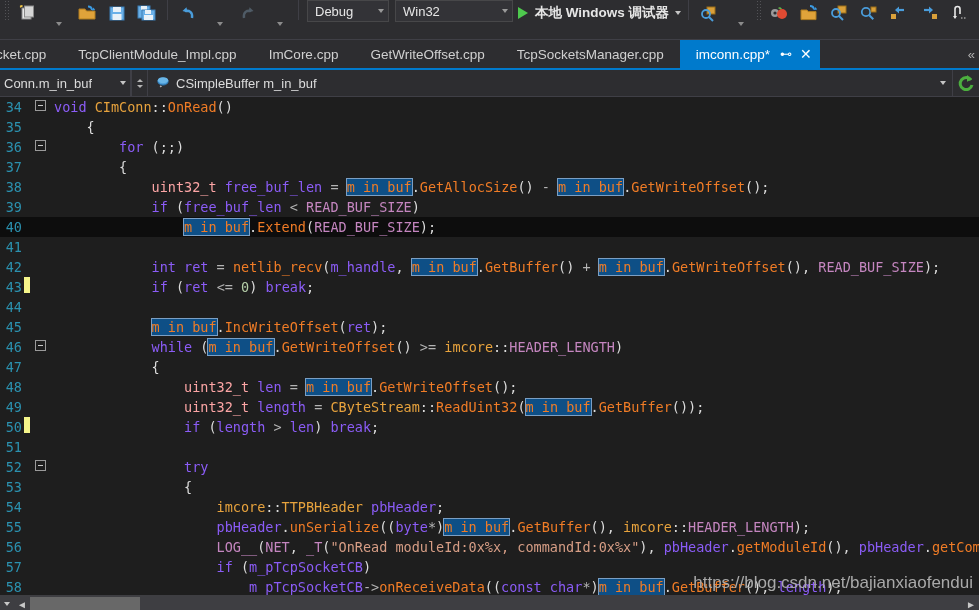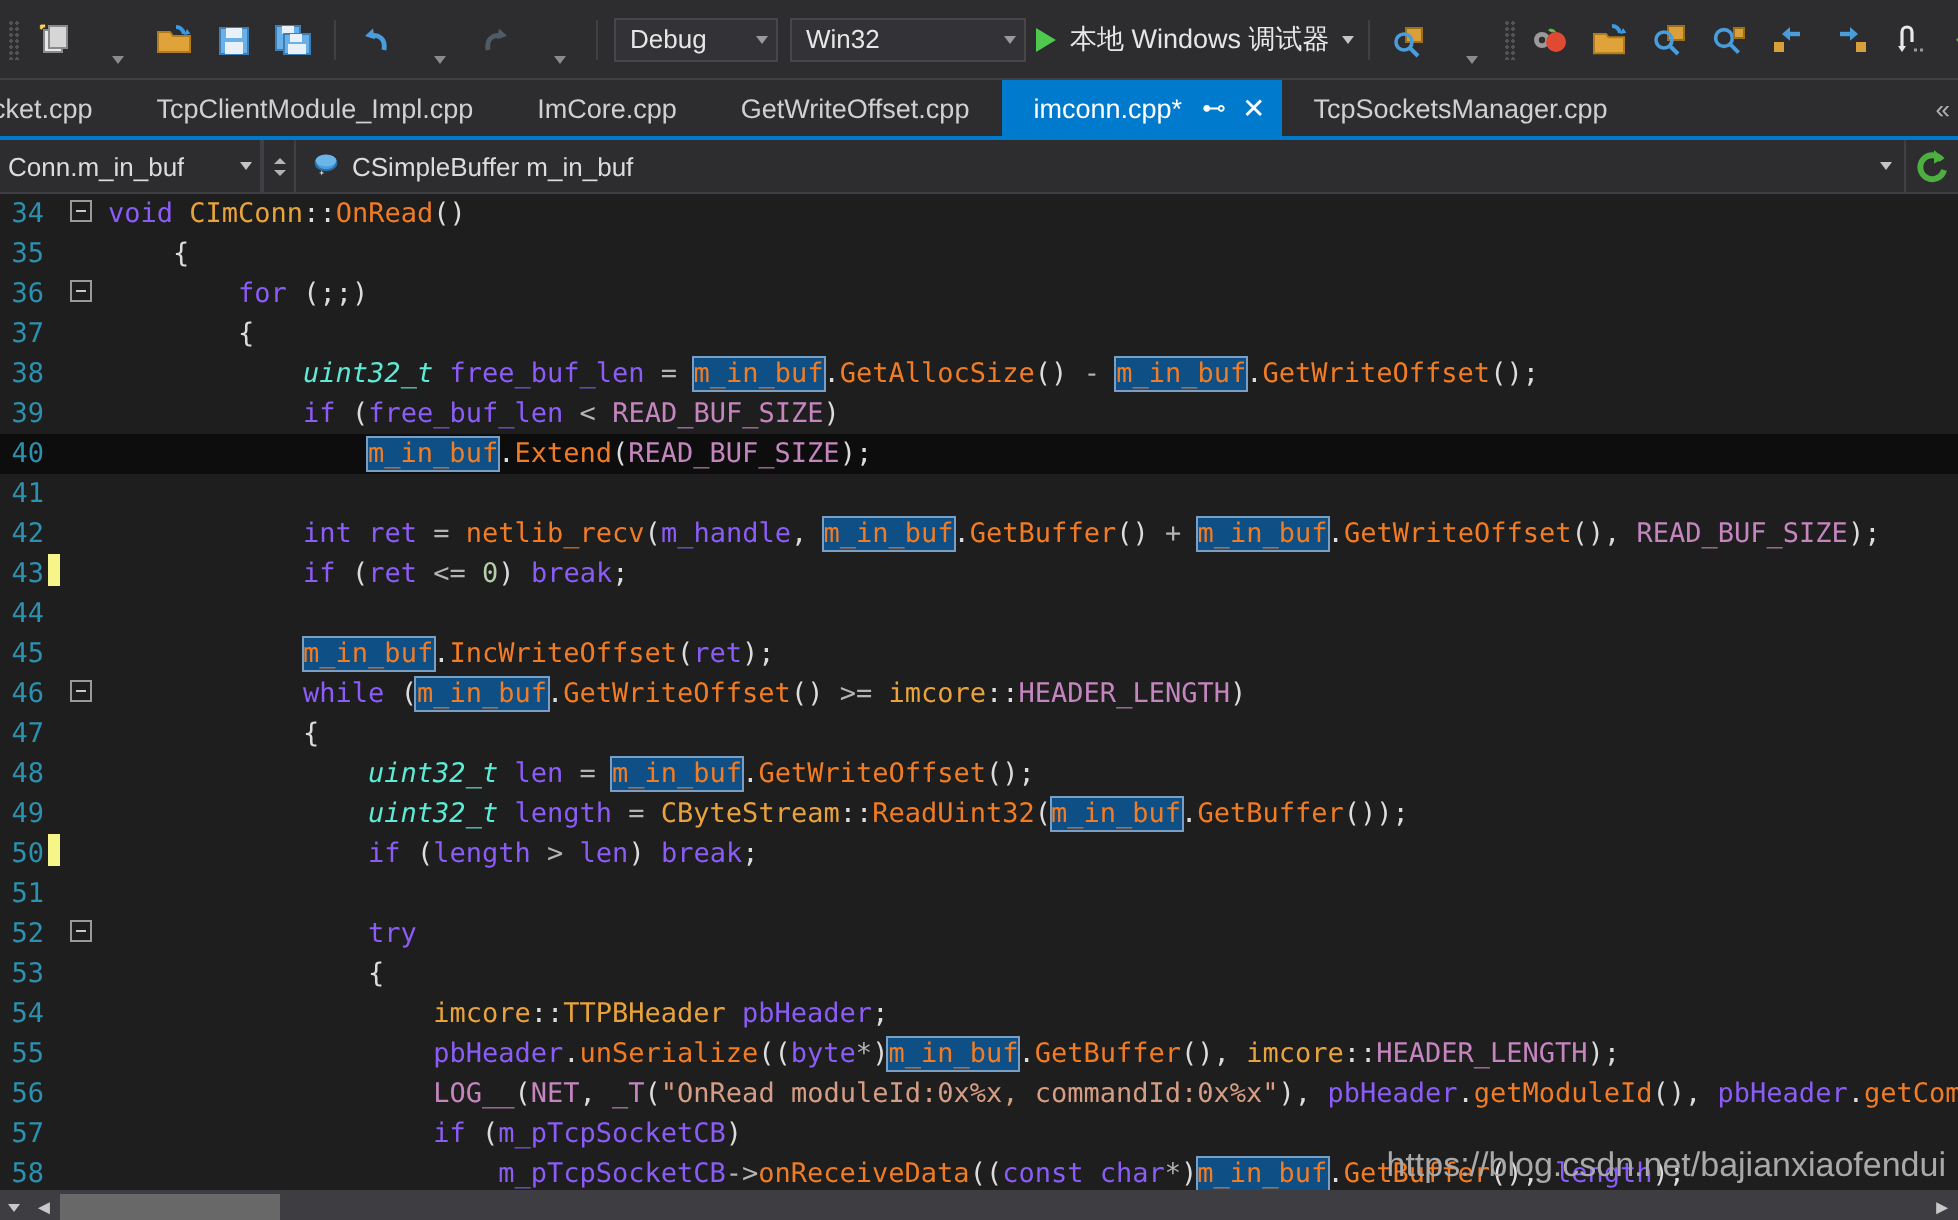--- a/index.html
+++ b/index.html
@@ -6,21 +6,21 @@
   body{
     width:979px;height:610px;overflow:hidden;
     font-family:"Liberation Sans",sans-serif;
     color:#d4d4d4;
     -webkit-font-smoothing:antialiased;
   }
   .app{position:relative;width:979px;height:610px;background:#1e1e1e;}
 
   
   .toolbar{
-    height:40px;background:#2d2d30;display:flex;align-items:center;
+    height:40px;background:#2d2d30;display:flex;
     padding:0 2px;box-sizing:border-box;border-bottom:1px solid #3f3f46;
     overflow:hidden;white-space:nowrap;
   }
   .tb-sep{width:1px;height:20px;background:#3f3f46;margin:0 5px;flex:none;}
   .tb-grip{width:6px;height:20px;flex:none;margin:0 2px;
     background-image:radial-gradient(#5a5a5e 1px, transparent 1px);
     background-size:3px 3px;opacity:.85;}
   .tb-btn{display:flex;align-items:center;justify-content:center;
     height:26px;min-width:26px;flex:none;padding:0 2px;cursor:default;}
   .caret{width:0;height:0;border-left:3.5px solid transparent;border-right:3.5px solid transparent;
@@ -94,21 +94,21 @@
   
   .kw{color:#8b5cf6;}
   .cls{color:#e8a33d;}
   .fn{color:#f07c26;}
   .mac{color:#c586c0;}
   .id{color:#8b5cf6;}
   .num{color:#b5cea8;}
   .str{color:#d69d85;}
   .op{color:#b4b4b4;}
   .punct{color:#dcdcdc;}
-  .ital{font-style:italic;color:#5eead4;}
+  .ital{color:#fca5a5;}
   .hlw{background:#0e4f86;outline:1px solid #7b9fc4;color:#f07c26;}
 
   .watermark{position:absolute;right:6px;bottom:2px;font-size:17px;color:#a9a9a9;
     font-family:"Liberation Sans",sans-serif;}
 
   
   .hscroll{height:18px;background:#3e3e42;display:flex;align-items:center;}
   .hs-drop{width:14px;display:flex;justify-content:center;align-items:center;}
   .hs-arrow{color:#c8c8c8;font-size:10px;padding:0 3px;}
   .hs-track{flex:1;height:14px;background:#3e3e42;position:relative;}
@@ -177,21 +177,21 @@
 
     <div class="combo">
       <span>Debug</span>
       <span class="caret"></span>
     </div>
     <div class="combo wide">
       <span>Win32</span>
       <span class="caret"></span>
     </div>
 
-    <div class="tb-btn" style="padding:0 2px;">
+    <div class="tb-btn" style="padding:0 2px;font-weight:bold;">
       <span class="play"></span>
       <span class="dbgtxt">本地 Windows 调试器</span>
       <span class="caret" style="margin-left:6px;"></span>
     </div>
 
     <div class="tb-sep"></div>
     <div class="tb-btn">
       <svg width="20" height="18" viewBox="0 0 20 18">
           <rect x="8" y="3" width="8" height="7" fill="#d9a03a" stroke="#9c6f18"></rect>
           <circle cx="7" cy="10" r="4" fill="none" stroke="#4a9ddb" stroke-width="1.8"></circle>
@@ -267,27 +267,27 @@
     </div>
     <div class="tab">
       <span class="tablabel">TcpClientModule_Impl.cpp</span>
     </div>
     <div class="tab">
       <span class="tablabel">ImCore.cpp</span>
     </div>
     <div class="tab">
       <span class="tablabel">GetWriteOffset.cpp</span>
     </div>
+    <div class="tab">
+      <span class="tablabel">TcpSocketsManager.cpp</span>
+    </div>
     <div class="tab active">
       <span class="tablabel">imconn.cpp*</span>
       <span class="pin">⊷</span>
       <span class="xclose">✕</span>
-    </div>
-    <div class="tab">
-      <span class="tablabel">TcpSocketsManager.cpp</span>
     </div>
     <div class="tabchev">«</div>
   </div>
 
   <div class="navbar">
     <div class="nav-combo nav-left">
       <span class="nav-text">Conn.m_in_buf</span>
       <span class="caret"></span>
     </div>
     <div class="spin">

